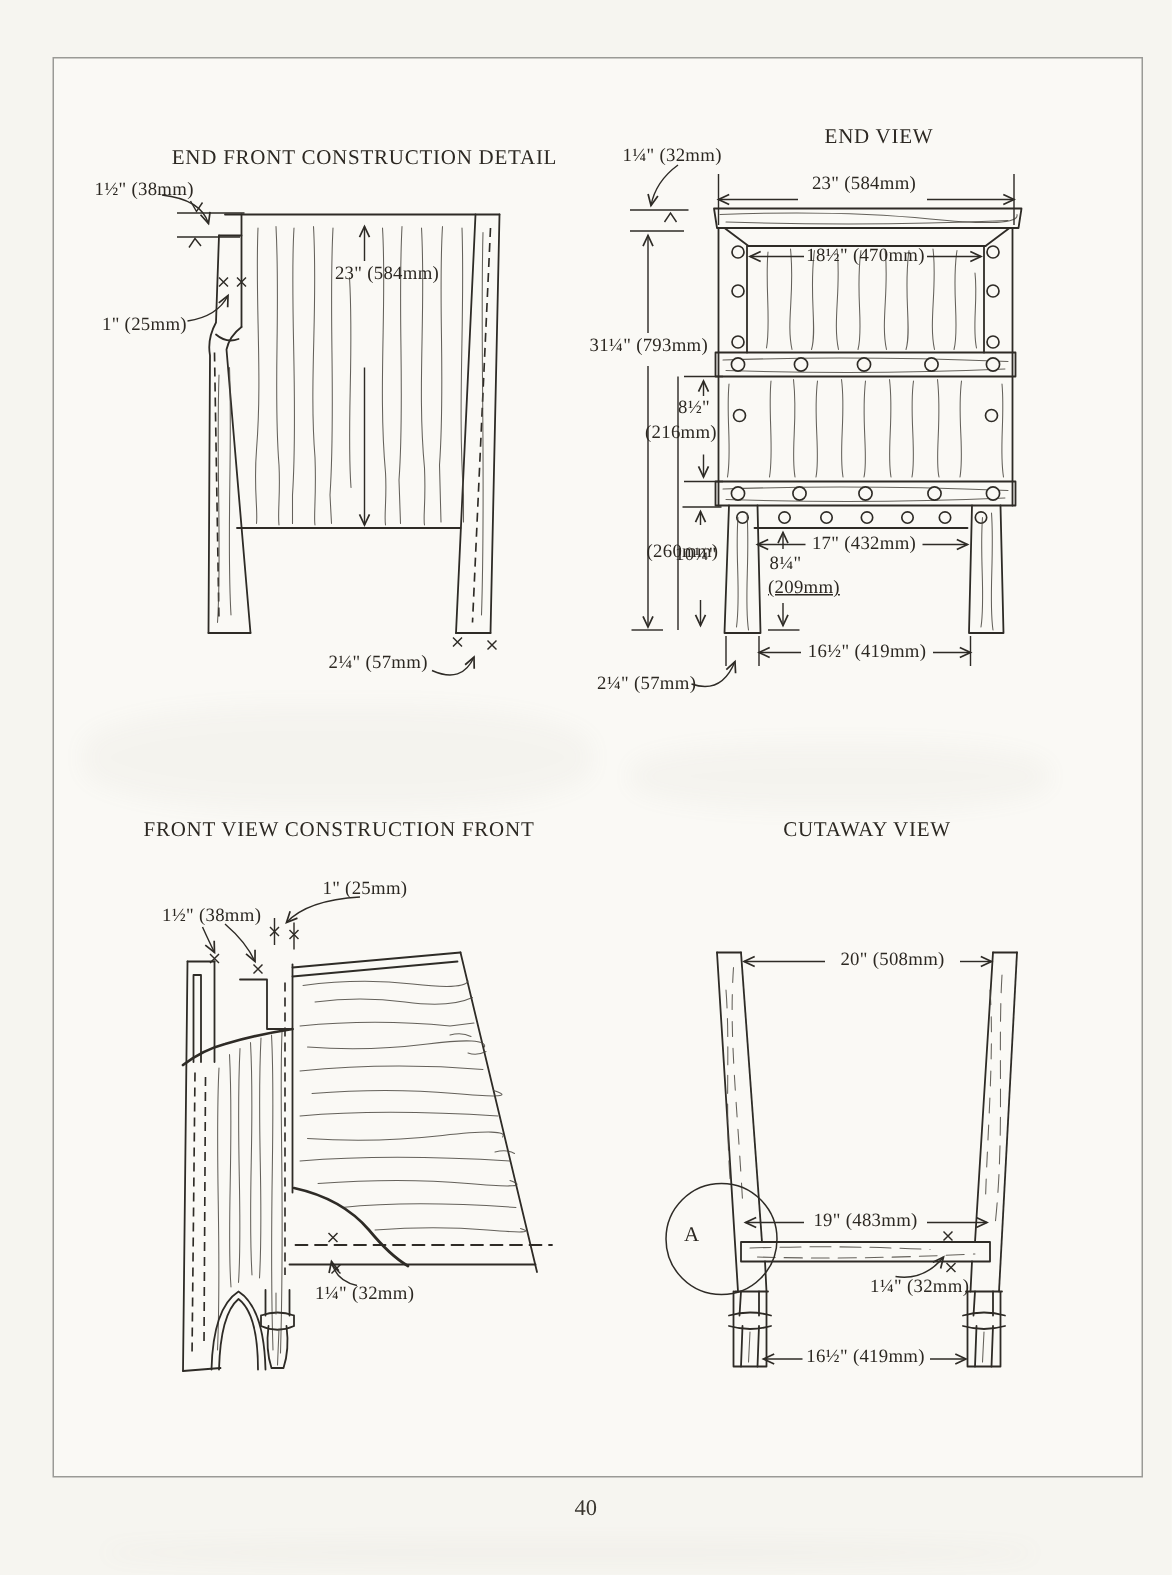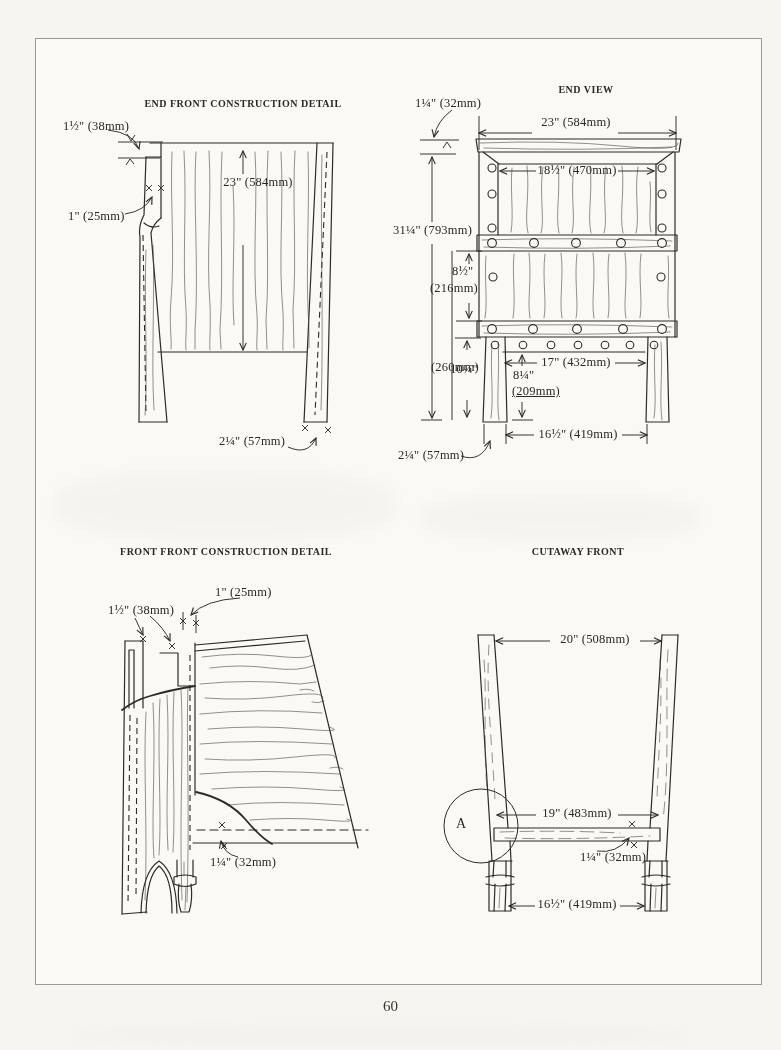--- a/index.html
+++ b/index.html
@@ -8,22 +8,22 @@
     background:#f6f5f0;
     font-family:"Liberation Serif","DejaVu Serif",serif;
     color:#2c2822;overflow:hidden;
   }
   .frame{
     position:absolute;left:35px;top:38px;width:725px;height:945px;
     border:1px solid #9a9a96;background:#faf9f5;
   }
   .smudge{position:absolute;background:#9a9484;opacity:.05;filter:blur(7px);border-radius:40%;}
   .ttl{
-    position:absolute;font-size:10px;letter-spacing:.5px;text-align:center;
-    white-space:nowrap;color:#2c2822;font-weight:bold;
+    position:absolute;font-size:14px;letter-spacing:.5px;text-align:center;
+    white-space:nowrap;color:#2c2822;
   }
   .lbl{
     position:absolute;font-size:12.5px;letter-spacing:.2px;white-space:nowrap;color:#2c2822;
   }
   .ctr{text-align:center;}
   .pageno{
     position:absolute;left:0;top:998px;width:781px;text-align:center;
     font-size:15px;color:#3a362f;
   }
   svg{position:absolute;left:0;top:0;}
@@ -355,22 +355,22 @@
     <path class="dim" d="M631,842 L637,848 M637,842 L631,848"></path>
     <path class="dim" d="M597,851 Q616,854 629,838" marker-end="url(#ah)"></path>
 
     <path class="dim" d="M509,906 L535,906" marker-start="url(#ahs)"></path>
     <path class="dim" d="M620,906 L644,906" marker-end="url(#ah)"></path>
   </g>
 </svg>
 
 <div class="ttl" style="left:87px;top:98px;width:312px;">END FRONT CONSTRUCTION DETAIL</div>
 <div class="ttl" style="left:486px;top:84px;width:200px;">END VIEW</div>
-<div class="ttl" style="left:70px;top:546px;width:312px;">FRONT FRONT CONSTRUCTION DETAIL</div>
-<div class="ttl" style="left:478px;top:546px;width:200px;">CUTAWAY FRONT</div>
+<div class="ttl" style="left:70px;top:546px;width:312px;">FRONT VIEW CONSTRUCTION FRONT</div>
+<div class="ttl" style="left:478px;top:546px;width:200px;">CUTAWAY VIEW</div>
 
 <div class="lbl" style="left:63px;top:119px;">1½" (38mm)</div>
 <div class="lbl" style="left:68px;top:209px;">1" (25mm)</div>
 <div class="lbl ctr" style="left:205px;top:175px;width:106px;">23" (584mm)</div>
 <div class="lbl" style="left:219px;top:434px;">2¼" (57mm)</div>
 
 <div class="lbl" style="left:415px;top:96px;">1¼" (32mm)</div>
 <div class="lbl ctr" style="left:535px;top:115px;width:82px;">23" (584mm)</div>
 <div class="lbl ctr" style="left:536px;top:163px;width:82px;">18½" (470mm)</div>
 <div class="lbl" style="left:393px;top:223px;">31¼" (793mm)</div>
@@ -387,13 +387,13 @@
 <div class="lbl" style="left:215px;top:585px;">1" (25mm)</div>
 <div class="lbl" style="left:108px;top:603px;">1½" (38mm)</div>
 <div class="lbl" style="left:210px;top:855px;">1¼" (32mm)</div>
 
 <div class="lbl ctr" style="left:552px;top:632px;width:86px;">20" (508mm)</div>
 <div class="lbl ctr" style="left:538px;top:806px;width:78px;">19" (483mm)</div>
 <div class="lbl" style="left:580px;top:850px;">1¼" (32mm)</div>
 <div class="lbl ctr" style="left:536px;top:897px;width:82px;">16½" (419mm)</div>
 <div class="lbl" style="left:456px;top:816px;font-size:14px;">A</div>
 
-<div class="pageno">60</div>
+<div class="pageno">40</div>
 
 </body></html>

